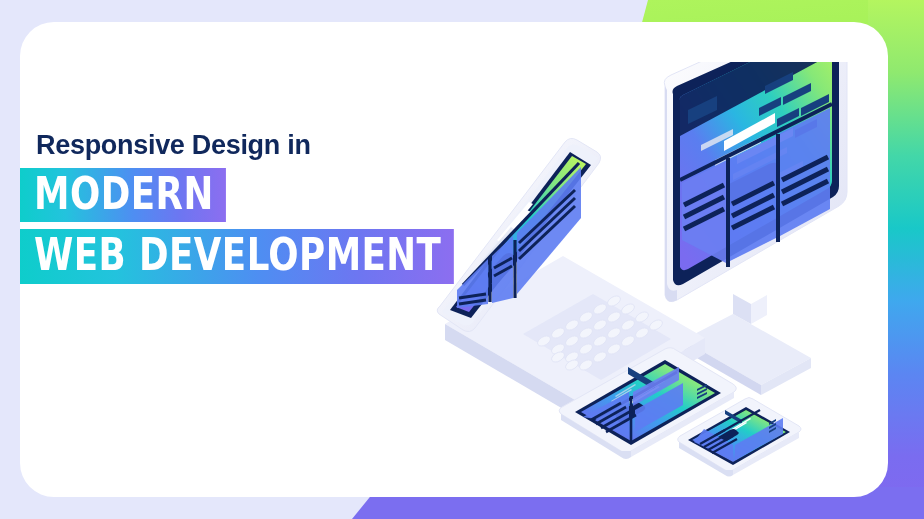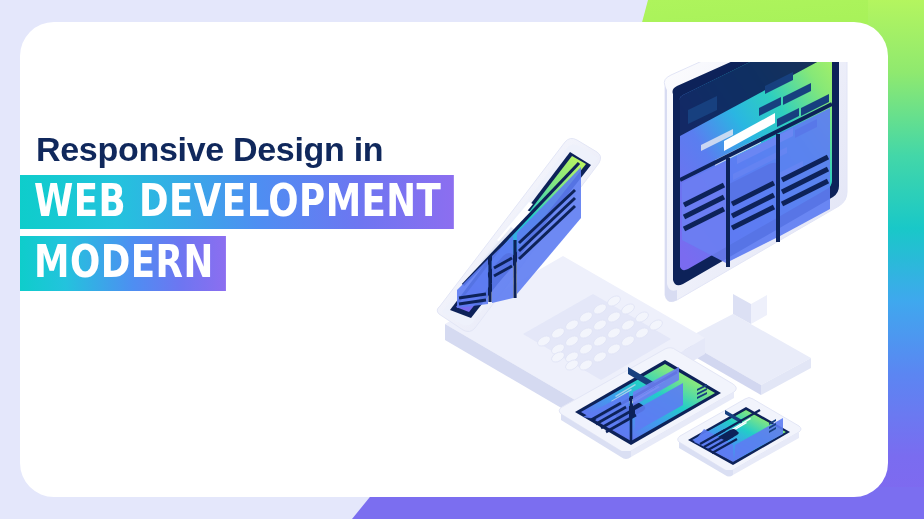--- a/index.html
+++ b/index.html
@@ -31,21 +31,21 @@
   
   .card{
     position:absolute;left:20px;top:22px;width:868px;height:475px;
     background:#ffffff;border-radius:34px;overflow:hidden;
   }
 
   
   .headline{position:absolute;left:0px;top:110px;width:430px;}
   .line{display:block;}
   .line-plain{
-    color:#10285c;font-weight:bold;font-size:34px;line-height:1;
+    color:#10285c;font-weight:bold;font-size:27px;line-height:1;
     letter-spacing:-0.3px;padding:0 0 0 16px;margin:0 0 9px 0;
   }
   .line-plain.last{margin:8px 0 0 0;}
   .bar{
     display:inline-block;
     background:linear-gradient(90deg,#0ecdcb 0%,#23c3dd 22%,#4e8ef2 55%,#6d76f1 78%,#8c6ef0 100%);
     color:#ffffff;
     font-weight:bold;
     font-family:"DejaVu Sans Condensed","Liberation Sans Narrow","Liberation Sans",sans-serif;
     font-stretch:condensed;
@@ -73,25 +73,25 @@
   <div class="bg-green"></div>
   <div class="bg-rightstrip"></div>
   <div class="bg-purple"></div>
 
   <div class="card">
 
     <div class="headline">
       <span class="line line-plain">Responsive Design in</span>
 
       <span class="bar-wrap">
+        <span class="bar bar-1">MODERN</span>
+      </span>
+
+      <span class="bar-wrap">
         <span class="bar bar-2">WEB DEVELOPMENT</span>
-      </span>
-
-      <span class="bar-wrap">
-        <span class="bar bar-1">MODERN</span>
       </span>
 
     </div>
 
     <div class="illus">
       <svg width="500" height="420" viewBox="0 0 500 420" xmlns="http://www.w3.org/2000/svg">
         <defs>
           <linearGradient id="scr" x1="1" y1="0" x2="0.1" y2="1">
             <stop offset="0" stop-color="#b9f55e"></stop>
             <stop offset="0.18" stop-color="#86e878"></stop>

